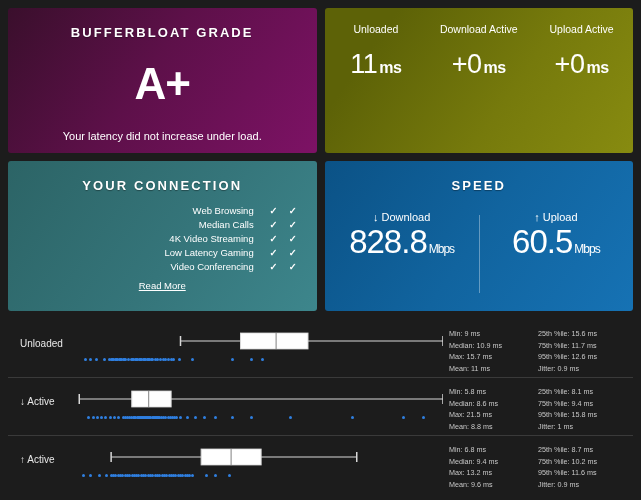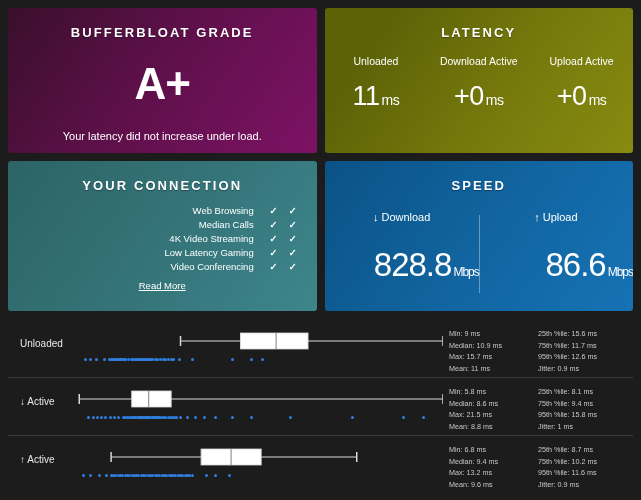--- a/index.html
+++ b/index.html
@@ -73,21 +73,21 @@
     margin-top: 15px;
   }
   .lat-col { flex: 1; text-align: center; }
   .lat-label { font-size: 10.5px; }
   .lat-val {
     margin-top: 14px;
     font-size: 27px;
     font-weight: 300;
     letter-spacing: -0.5px;
   }
-  .lat-unit { font-size: 14px; font-weight: 400; margin-left: 2px; }
+  .lat-unit { font-size: 16px; font-weight: 700; margin-left: 2px; }
 
   
   .conn-wrap { padding: 10px 14px 0 14px; }
   .conn-table { width: 100%; border-collapse: collapse; }
   .conn-table th {
     font-size: 8.5px;
     font-weight: normal;
     padding-bottom: 4px;
     text-align: center;
     white-space: nowrap;
@@ -120,25 +120,23 @@
     position: absolute;
     left: 50%;
     top: 4px;
     width: 1px;
     height: 78px;
     background: rgba(255,255,255,.35);
   }
   .speed-col { flex: 1; text-align: center; }
   .speed-label { font-size: 11px; }
   .speed-val {
-    margin-top: 23px;
     font-size: 33px;
     font-weight: 300;
     letter-spacing: -1px;
-    text-align: right;
   }
   .speed-unit { font-size: 12px; font-weight: 400; margin-left: 2px; }
 
   
   .rows { margin-top: 9px; }
   .statrow {
     position: relative;
     height: 58px;
     border-bottom: 1px solid #3a3a3a;
   }
@@ -187,21 +185,20 @@
 
   <div class="cards">
 
     <div class="card card-grade">
       <div class="card-title">BUFFERBLOAT GRADE</div>
       <div class="grade-value">A+</div>
       <div class="grade-sub">Your latency did not increase under load.</div>
     </div>
 
     <div class="card card-latency">
-      <div class="card-title">LATENCY</div>
       <div class="lat-cols">
         <div class="lat-col">
           <div class="lat-label">Unloaded</div>
           <div class="lat-val">
             <span>11</span><span class="lat-unit">ms</span>
           </div>
         </div>
         <div class="lat-col">
           <div class="lat-label">Download Active</div>
           <div class="lat-val">
@@ -261,21 +258,21 @@
         <div class="speed-divider"></div>
         <div class="speed-col">
           <div class="speed-label">↓ Download</div>
           <div class="speed-val">
             <span>828.8</span><span class="speed-unit">Mbps</span>
           </div>
         </div>
         <div class="speed-col">
           <div class="speed-label">↑ Upload</div>
           <div class="speed-val">
-            <span>86.6</span><span class="speed-unit">Mbps</span>
+            <span>60.5</span><span class="speed-unit">Mbps</span>
           </div>
         </div>
       </div>
     </div>
 
   </div>
 
   <div class="rows">
 
     <div class="statrow">

